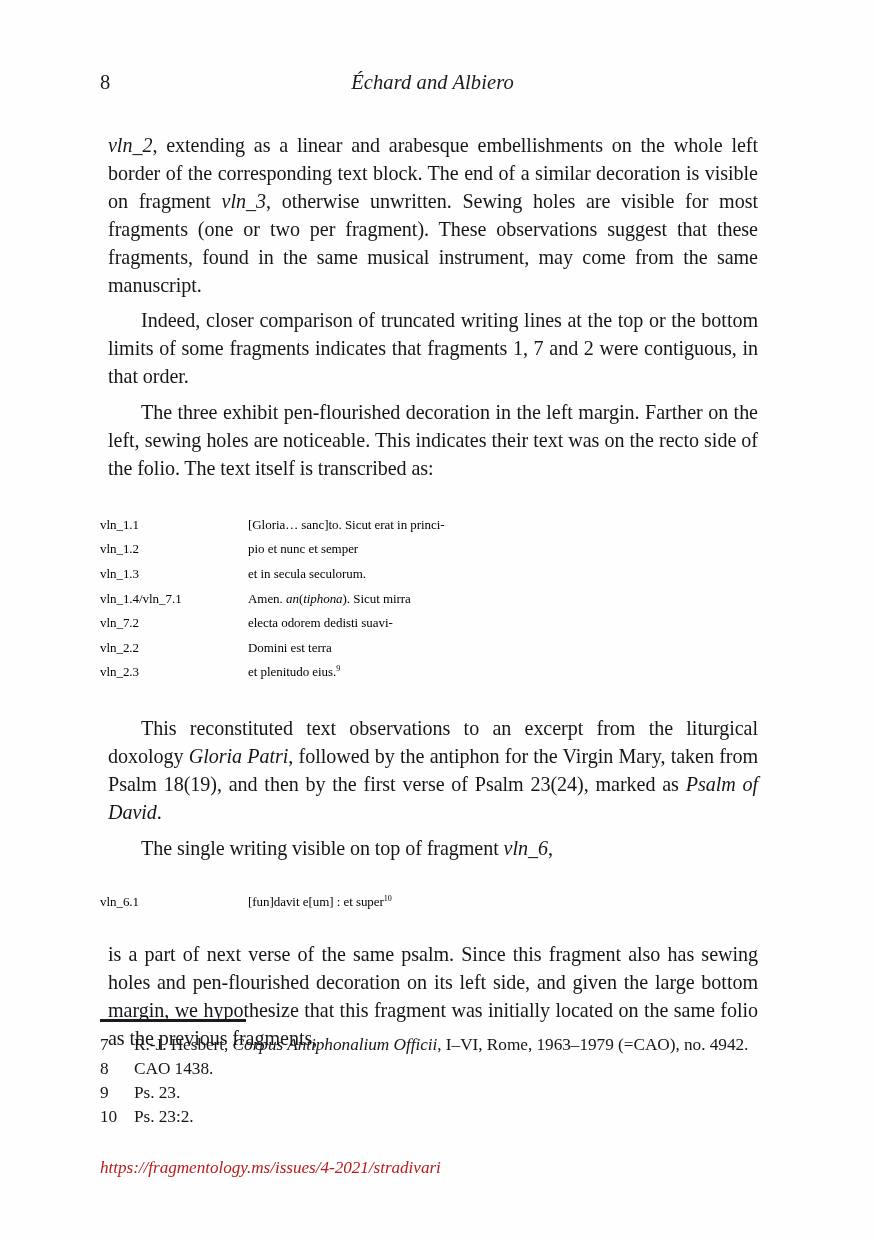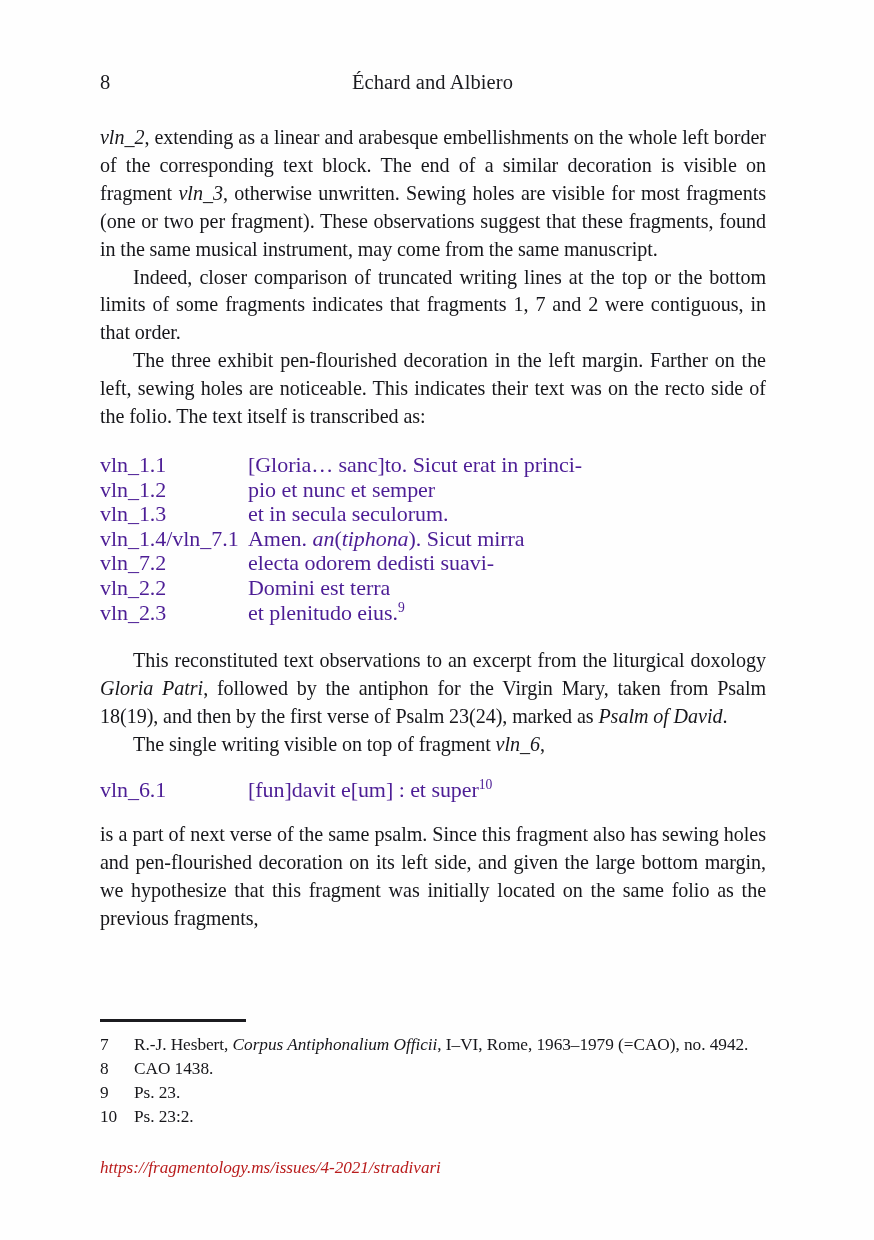--- a/index.html
+++ b/index.html
@@ -38,36 +38,37 @@
     font-size: 20.5px;
     line-height: 28px;
     color: #1b1b1f;
   }
   .runhead-title {
     position: absolute;
     left: 0;
     right: 0;
     top: 0;
     text-align: center;
+    font-style: italic;
     font-size: 20.5px;
     line-height: 28px;
     letter-spacing: 0.1px;
     color: #1b1b1f;
   }
 
   
   .column {
     position: absolute;
     left: 100px;
     top: 124px;
     width: 666px;
   }
 
   p.body {
-    margin: 0;
+    margin: 8px;
     font-size: 20.1px;
     line-height: 27.9px;
     text-align: justify;
     text-justify: inter-word;
     letter-spacing: -0.05px;
     word-spacing: -0.15px;
     hyphens: manual;
     color: #16161a;
   }
   p.body.indent {
@@ -82,24 +83,24 @@
 
   
   .translines {
     margin: 0;
     padding: 0;
     list-style: none;
   }
   .translines li {
     display: block;
     position: relative;
-    font-size: 22px;
+    font-size: 13px;
     line-height: 24.6px;
     letter-spacing: -0.05px;
-    color: #4c1d95;
+    color: #000000;
     white-space: nowrap;
   }
   .translines .tl-label {
     display: inline-block;
     width: 148px;
     vertical-align: baseline;
   }
   .translines .tl-text {
     display: inline-block;
     vertical-align: baseline;

